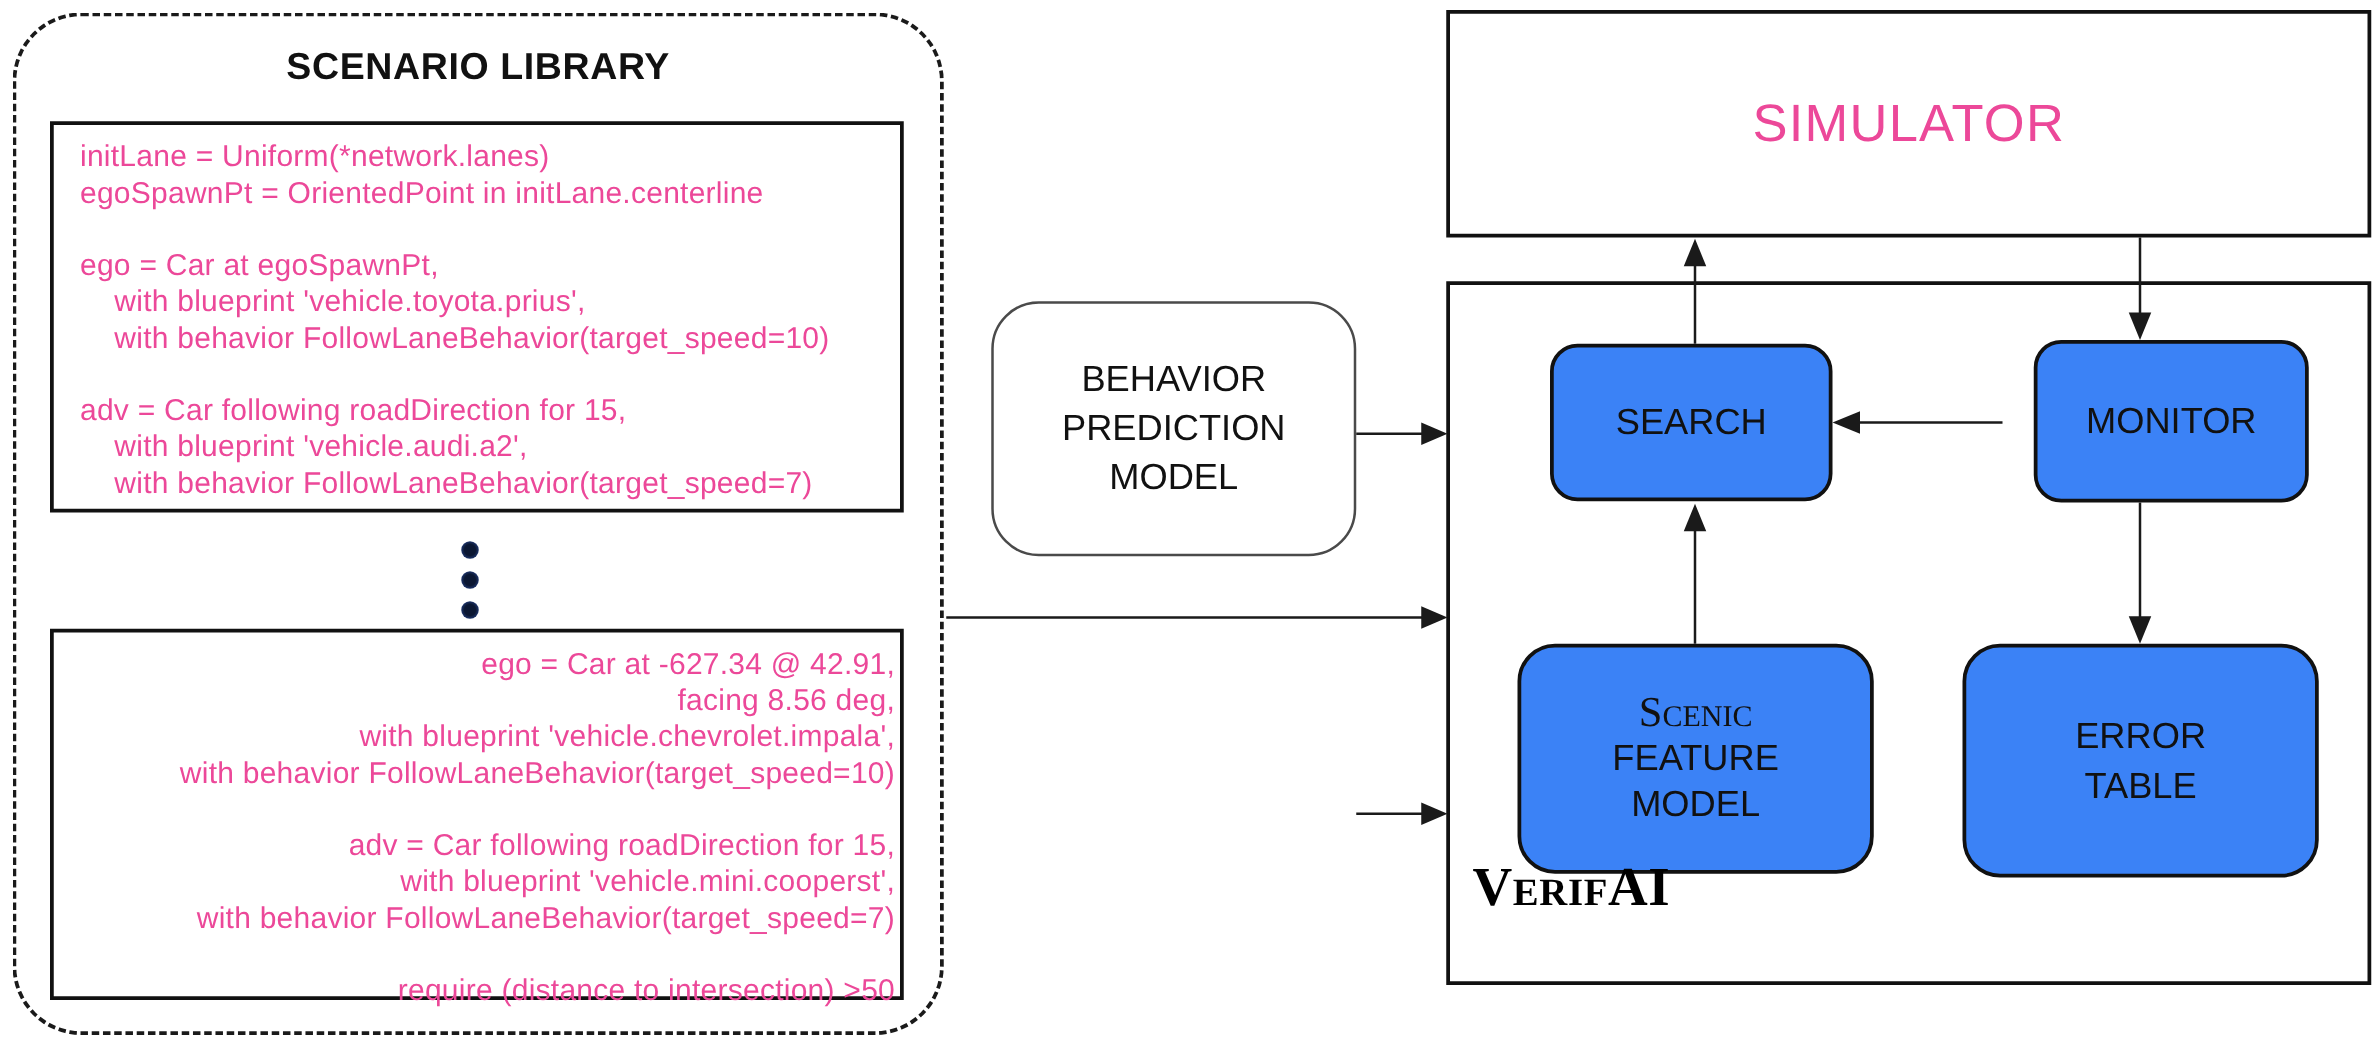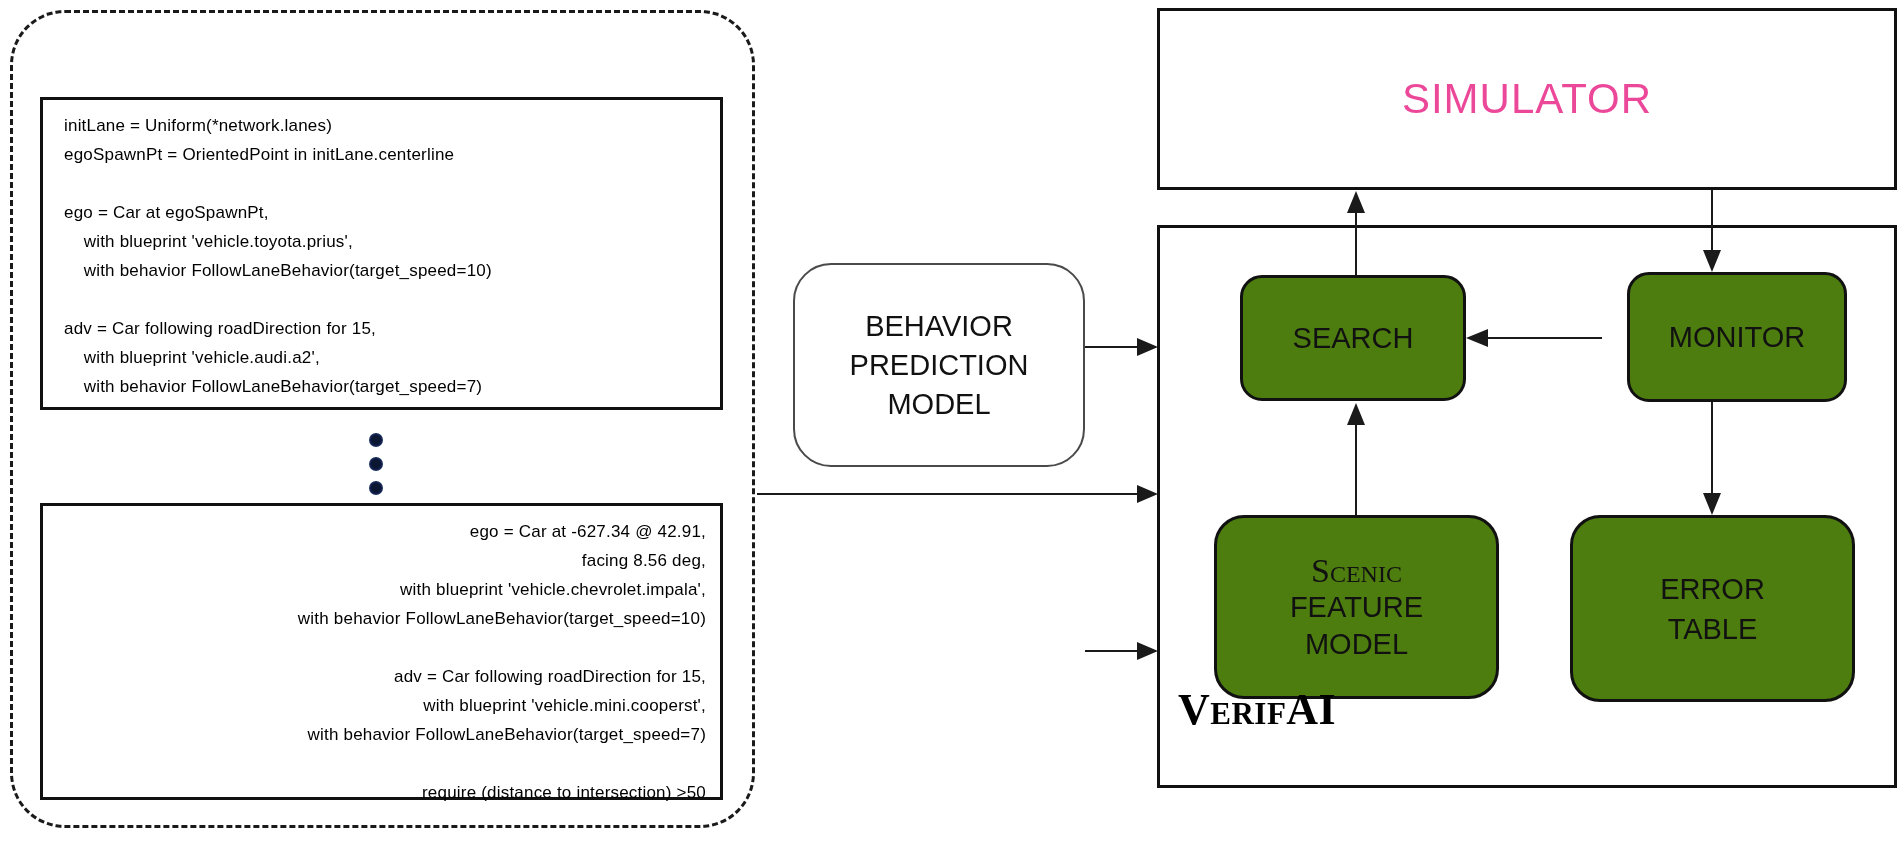--- a/index.html
+++ b/index.html
@@ -18,53 +18,53 @@
   .lib-title {
     position:absolute; left:0; right:0; top:24px; text-align:center;
     font-size:30px; font-weight:700; letter-spacing:.5px; color:#111;
   }
   .code-box {
     position:absolute; left:27px; width:683px; border:3px solid #111; background:#fff;
   }
   .code-box.first  { top:84px;  height:313px; }
   .code-box.second { top:490px; height:297px;text-align:right; }
   .code-text {
-    white-space:pre; font-size:17px; line-height:29px; color:#000000;
-    padding:11px 14px 0 21px; letter-spacing:.2px;
+    white-space:pre; font-size:24px; line-height:29px; color:#ec4899;
+    padding:11px 4px 0 21px; letter-spacing:.2px;
   }
   .dots { position:absolute; left:356px; top:420px; width:14px; }
   .dots i {
     display:block; width:14px; height:14px; border-radius:50%;
     background:radial-gradient(circle at 50% 50%, #0b1733 45%, #2e4e9e 95%);
     margin-bottom:10px;
   }
 
   
   .mid-box {
     position:absolute; left:793px; width:292px; height:204px;
     border:2px solid #4a4a4a; border-radius:38px; background:#fff;
     display:flex; align-items:center; justify-content:center; text-align:center;
     font-size:29px; color:#111; white-space:pre-line;
   }
-  .behavior-box { top:263px; line-height:39px; }
+  .behavior-box { top:241px; line-height:39px; }
   .metric-box   { top:547px; line-height:36px; }
 
   
   .sim-box {
     position:absolute; left:1157px; top:8px; width:740px; height:182px;
     border:3px solid #111; background:#fff;
     display:flex; align-items:center; justify-content:center;
     font-size:42px; letter-spacing:1px; color:#ec4899;
   }
   .verifai-box {
     position:absolute; left:1157px; top:225px; width:740px; height:563px;
     border:3px solid #111; background:#fff;
   }
   .inner-box {
-    position:absolute; border:3px solid #111; border-radius:22px; background:#4d7c0f;
+    position:absolute; border:3px solid #111; border-radius:22px; background:#3b82f6;
     display:flex; align-items:center; justify-content:center; text-align:center;
     font-size:29px; color:#111;
   }
   .search-box  { left:1240px; top:275px; width:226px; height:126px; }
   .monitor-box { left:1602px; top:272px; width:220px; height:130px;margin-left:25px; }
   .scenic-box  { left:1214px; top:515px; width:285px; height:184px; border-radius:30px; flex-direction:column; line-height:37px; }
   .error-box   { left:1570px; top:515px; width:285px; height:187px; border-radius:30px; line-height:40px; white-space:pre-line; }
   .scenic-logo {
     font-family:"Liberation Serif", serif; font-variant:small-caps;
     font-size:34px; line-height:37px;
@@ -80,20 +80,21 @@
   .arrows { position:absolute; left:0; top:0; pointer-events:none; }
   .arrows line    { stroke:#1a1a1a; stroke-width:2; }
   .arrows polygon { fill:#1a1a1a; }
 </style>
 </head>
 <body>
 
 <div class="canvas">
 
   <div class="scenario-lib">
+    <div class="lib-title">SCENARIO LIBRARY</div>
 
     <div class="code-box first">
       <div class="code-text">initLane = Uniform(*network.lanes)
 egoSpawnPt = OrientedPoint in initLane.centerline
 
 ego = Car at egoSpawnPt,
     with blueprint 'vehicle.toyota.prius',
     with behavior FollowLaneBehavior(target_speed=10)
 
 adv = Car following roadDirection for 15,

